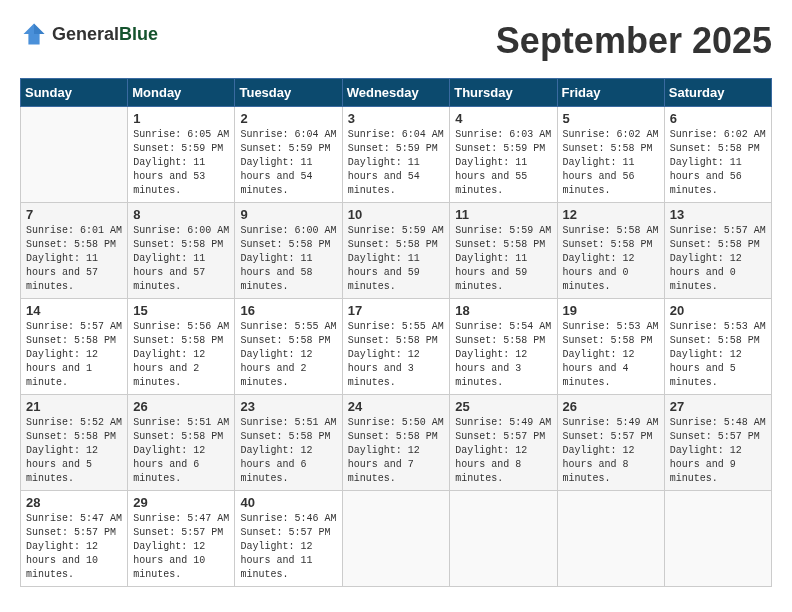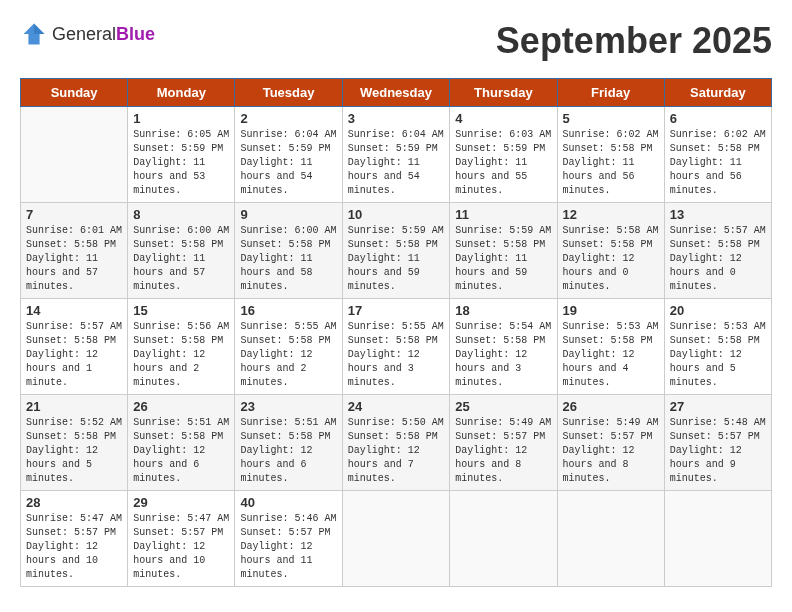--- a/index.html
+++ b/index.html
@@ -36,24 +36,24 @@
     .location-title {
       font-size: 16px;
       color: #555;
     }
     table {
       width: 100%;
       border-collapse: collapse;
       font-size: 11px;
     }
     thead tr th {
-      background-color: #c2410c;
+      background-color: #0c4a6e;
       color: #fff;
       padding: 6px 4px;
-      text-align: center;
+      text-align: left;
       font-size: 13px;
       font-weight: bold;
       border: 1px solid #3a6aa0;
     }
     tbody tr td {
       border: 1px solid #ccc;
       vertical-align: top;
       padding: 4px 5px;
       height: 80px;
       width: 108px;
@@ -84,21 +84,21 @@
 </head>
 <body>
 
 <div class="header-area">
   <div class="logo">
     <svg class="logo-icon" viewBox="0 0 40 40">
       <polygon points="20,5 35,20 28,20 28,35 12,35 12,20 5,20" fill="#4a90d9"></polygon>
       <polygon points="20,5 35,20 20,20" fill="#2a70b9" opacity="0.5"></polygon>
     </svg>
     <div>
-      <span style="font-size:18px;font-weight:normal;color:#333;">General</span><span style="font-size:18px;font-weight:bold;color:#a21caf;">Blue</span>
+      <span style="font-size:18px;font-weight:bold;color:#333;">General</span><span style="font-size:18px;font-weight:bold;color:#14532d;">Blue</span>
     </div>
   </div>
   <div class="title-area">
     <div class="month-title">September 2025</div>
   </div>
 </div>
 
 <table>
   <thead>
     <tr>

